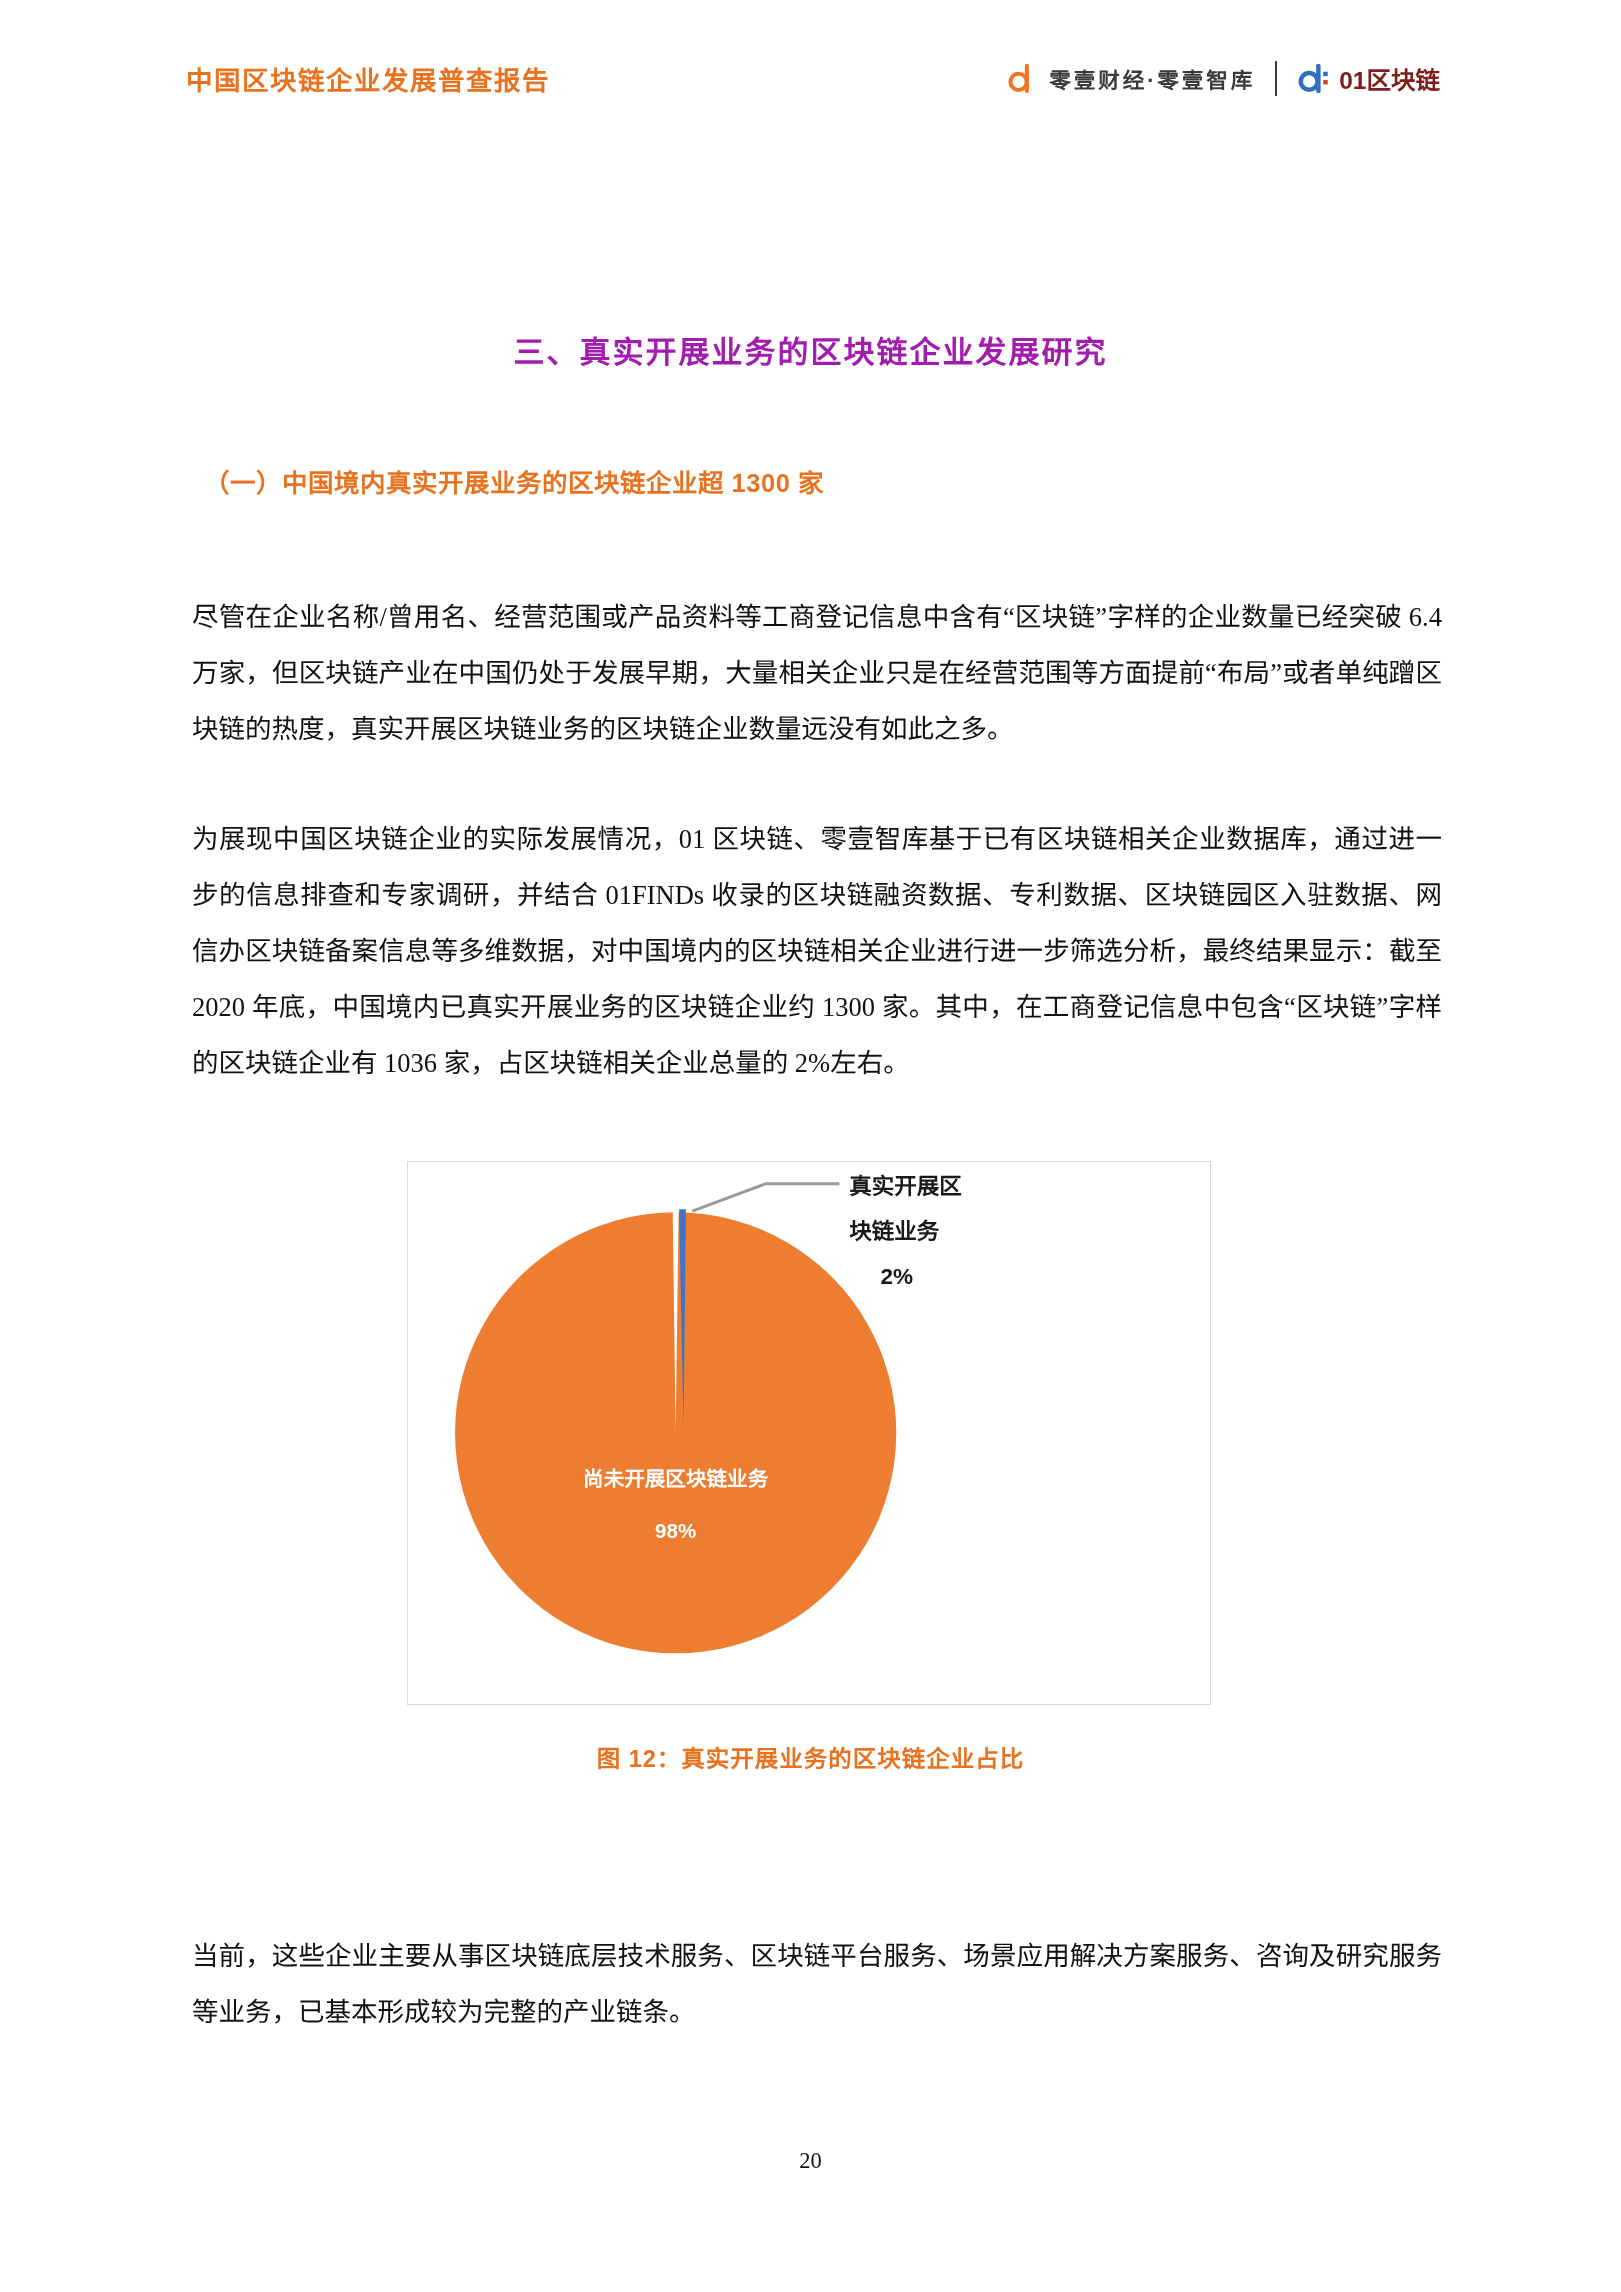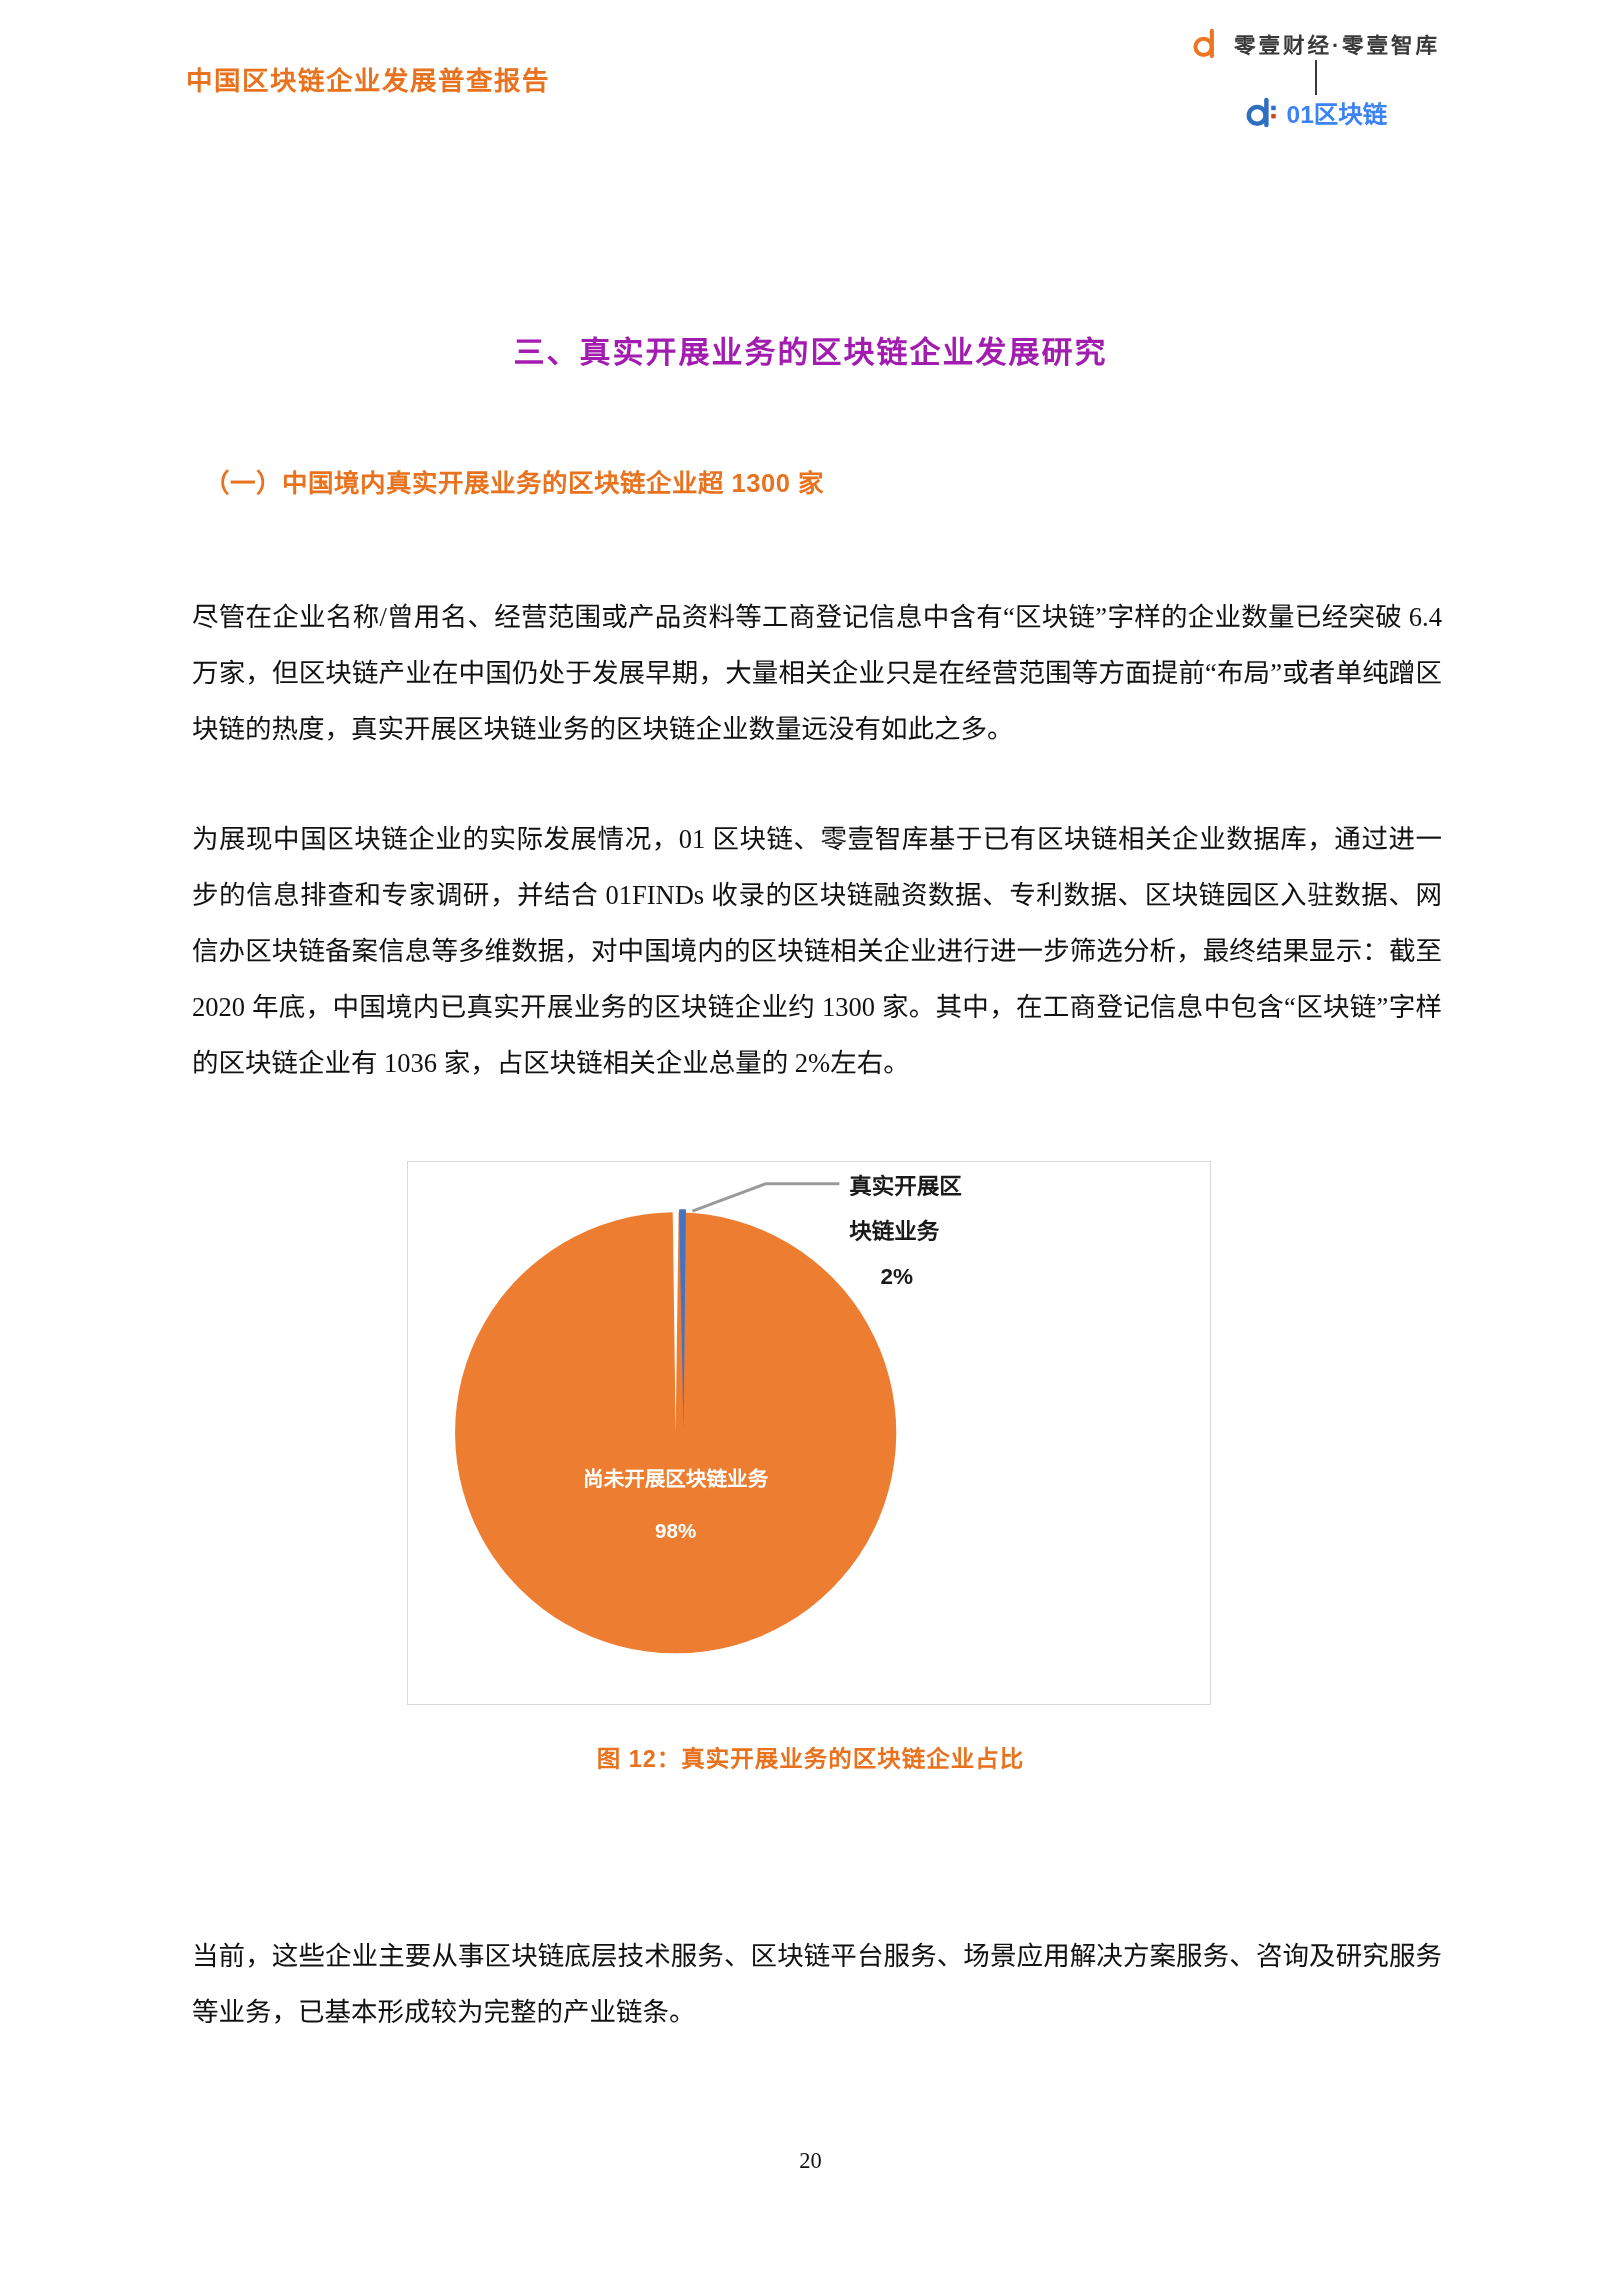--- a/index.html
+++ b/index.html
@@ -39,21 +39,20 @@
     font-size: 26.5px;
     font-weight: bold;
     color: #e8721e;
     letter-spacing: 1.5px;
     white-space: nowrap;
   }
   .header-logos {
     display: flex;
     align-items: center;
     gap: 0px;
-    flex-direction: column;
   }
   .logo-group {
     display: flex;
     align-items: center;
     gap: 9.8px;
   }
   .alpha-mark {
     display: inline-block;
     position: relative;
     width: 33px;
@@ -71,21 +70,21 @@
   .logo-divider {
     width: 2px;
     height: 35px;
     background: #3a3a3a;
     margin: 0 19.6px;
   }
   .logo-text-blue {
     font-family: "Liberation Sans", "DejaVu Sans", sans-serif;
     font-size: 24.5px;
     font-weight: bold;
-    color: #3b82f6;
+    color: #7f1d1d;
     letter-spacing: 0px;
     white-space: nowrap;
   }
 
   
   .section-title {
     position: absolute;
     top: 306px;
     left: 0;
     width: 100%;

